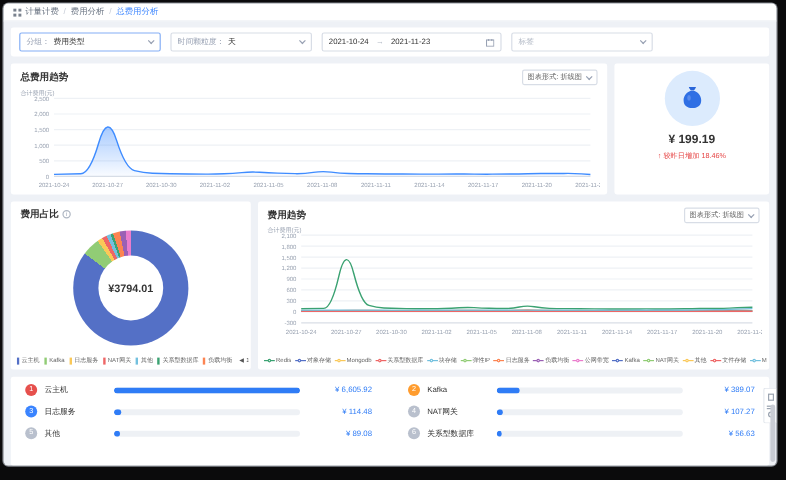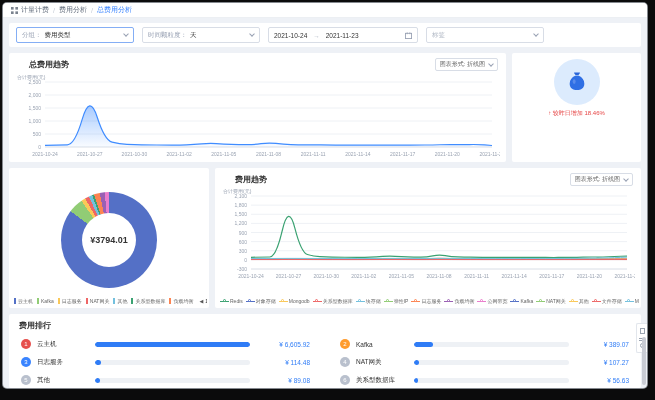--- a/index.html
+++ b/index.html
@@ -24,21 +24,21 @@
   .caret{width:4px;height:4px;border-right:1px solid #98a1b3;border-bottom:1px solid #98a1b3;
     transform:rotate(45deg);margin-top:-2px;margin-left:auto;}
   .w118{width:118px;} .w150{width:150px;}
   .sep-arrow{color:#b3bac6;margin:0 3px;}
   
   .cardA{left:6px;top:50px;width:497px;height:109px;}
   .cardB{left:509px;top:50px;width:129px;height:109px;}
   .cardC{left:6px;top:165px;width:200px;height:140px;}
   .cardD{left:212px;top:165px;width:426px;height:140px;}
   .cardE{left:6px;top:311px;width:632px;height:74px;}
-  .chead{display:flex;justify-content:space-between;align-items:center;padding:5px 8px 0 20px;}
+  .chead{display:flex;justify-content:space-between;align-items:center;padding:5px 8px 0 8px;}
   .ctitle{font-size:8px;font-weight:bold;color:#333;display:flex;align-items:center;}
   .mini-select{height:13px;border:1px solid #d8dde6;border-radius:2px;font-size:6px;color:#666;
     display:flex;align-items:center;gap:4px;padding:0 4px;background:#fff;cursor:pointer;}
   .mini-select .caret{margin-left:0;}
   .info{width:7px;height:7px;border:1px solid #aeb6c2;border-radius:50%;font-size:5px;line-height:6px;
     text-align:center;color:#98a1b3;margin-left:3px;font-weight:normal;}
   .chart{position:absolute;}
   #total-trend-chart{left:6px;top:21px;width:485px;height:84px;}
   #cost-trend-chart{left:6px;top:20px;width:414px;height:92px;}
   svg text{font-family:"Liberation Sans","DejaVu Sans",sans-serif;}
@@ -182,27 +182,34 @@
   </div>
 
   <div class="card cardB">
     <div class="fc-circle">
       <svg width="20" height="22" viewBox="0 0 24 26">
         <path d="M9 1.5h6c.5 0 .7.5.4.9L13.6 5h-3.2L8.6 2.4c-.3-.4 0-.9.4-.9z" fill="#2a66d9"></path>
         <path d="M9.8 5.6h4.4c4 1.7 6.6 5.2 6.6 9.4 0 5.3-4 7.6-8.8 7.6s-8.8-2.3-8.8-7.6c0-4.2 2.6-7.7 6.6-9.4z" fill="#2f6fe4"></path>
         <ellipse cx="8.6" cy="12.5" rx="1.8" ry="2.8" fill="#6a97f0" opacity="0.7"></ellipse>
       </svg>
     </div>
+    <div class="fc-amount">¥ 199.19</div>
     <div class="fc-delta">
       <span>↑</span>
       <span>较昨日增加 18.46%</span>
     </div>
   </div>
 
   <div class="card cardC">
+    <div class="chead">
+      <span class="ctitle">
+        <span>费用占比</span>
+        <span class="info">i</span>
+      </span>
+    </div>
     <div class="donut" id="proportion-chart" style="background: conic-gradient(rgb(84, 112, 198) 0deg, rgb(84, 112, 198) 306.737deg, rgb(145, 204, 117) 306.737deg, rgb(145, 204, 117) 324.803deg, rgb(250, 200, 88) 324.803deg, rgb(250, 200, 88) 330.119deg, rgb(238, 102, 102) 330.119deg, rgb(238, 102, 102) 335.099deg, rgb(115, 192, 222) 335.099deg, rgb(115, 192, 222) 339.236deg, rgb(59, 162, 114) 339.236deg, rgb(59, 162, 114) 341.865deg, rgb(252, 132, 82) 341.865deg, rgb(252, 132, 82) 348.83deg, rgb(154, 96, 180) 348.83deg, rgb(154, 96, 180) 354.867deg, rgb(234, 124, 204) 354.867deg, rgb(234, 124, 204) 360deg);">
       <div class="donut-hole">¥3794.01</div>
     </div>
     <div class="legend" id="proportion-legend">
         <span class="legend-item">
           <span class="bmark" style="background: rgb(84, 112, 198);"></span>
           <span>云主机</span>
         </span>
         <span class="legend-item">
           <span class="bmark" style="background: rgb(145, 204, 117);"></span>
@@ -377,21 +384,20 @@
           <span class="lmark">
             <i style="background:#73c0de"></i>
             <b style="border-color:#73c0de"></b>
           </span>
           <span>Mysql</span>
         </span>
       </div>
   </div>
 
   <div class="card cardE">
-    <div class="ctitle" style="padding:6px 10px 2px 10px;">费用排行</div>
     <div class="rank-cols">
       <div class="rank-col" id="rank-col-left">
           <div class="rank-row">
             <span class="badge" style="background:#e6504d">1</span>
             <span class="rname">云主机</span>
             <span class="rtrack">
               <span class="rfill" style="width:100%"></span>
             </span>
             <span class="rval">¥ 6,605.92</span>
           </div>

